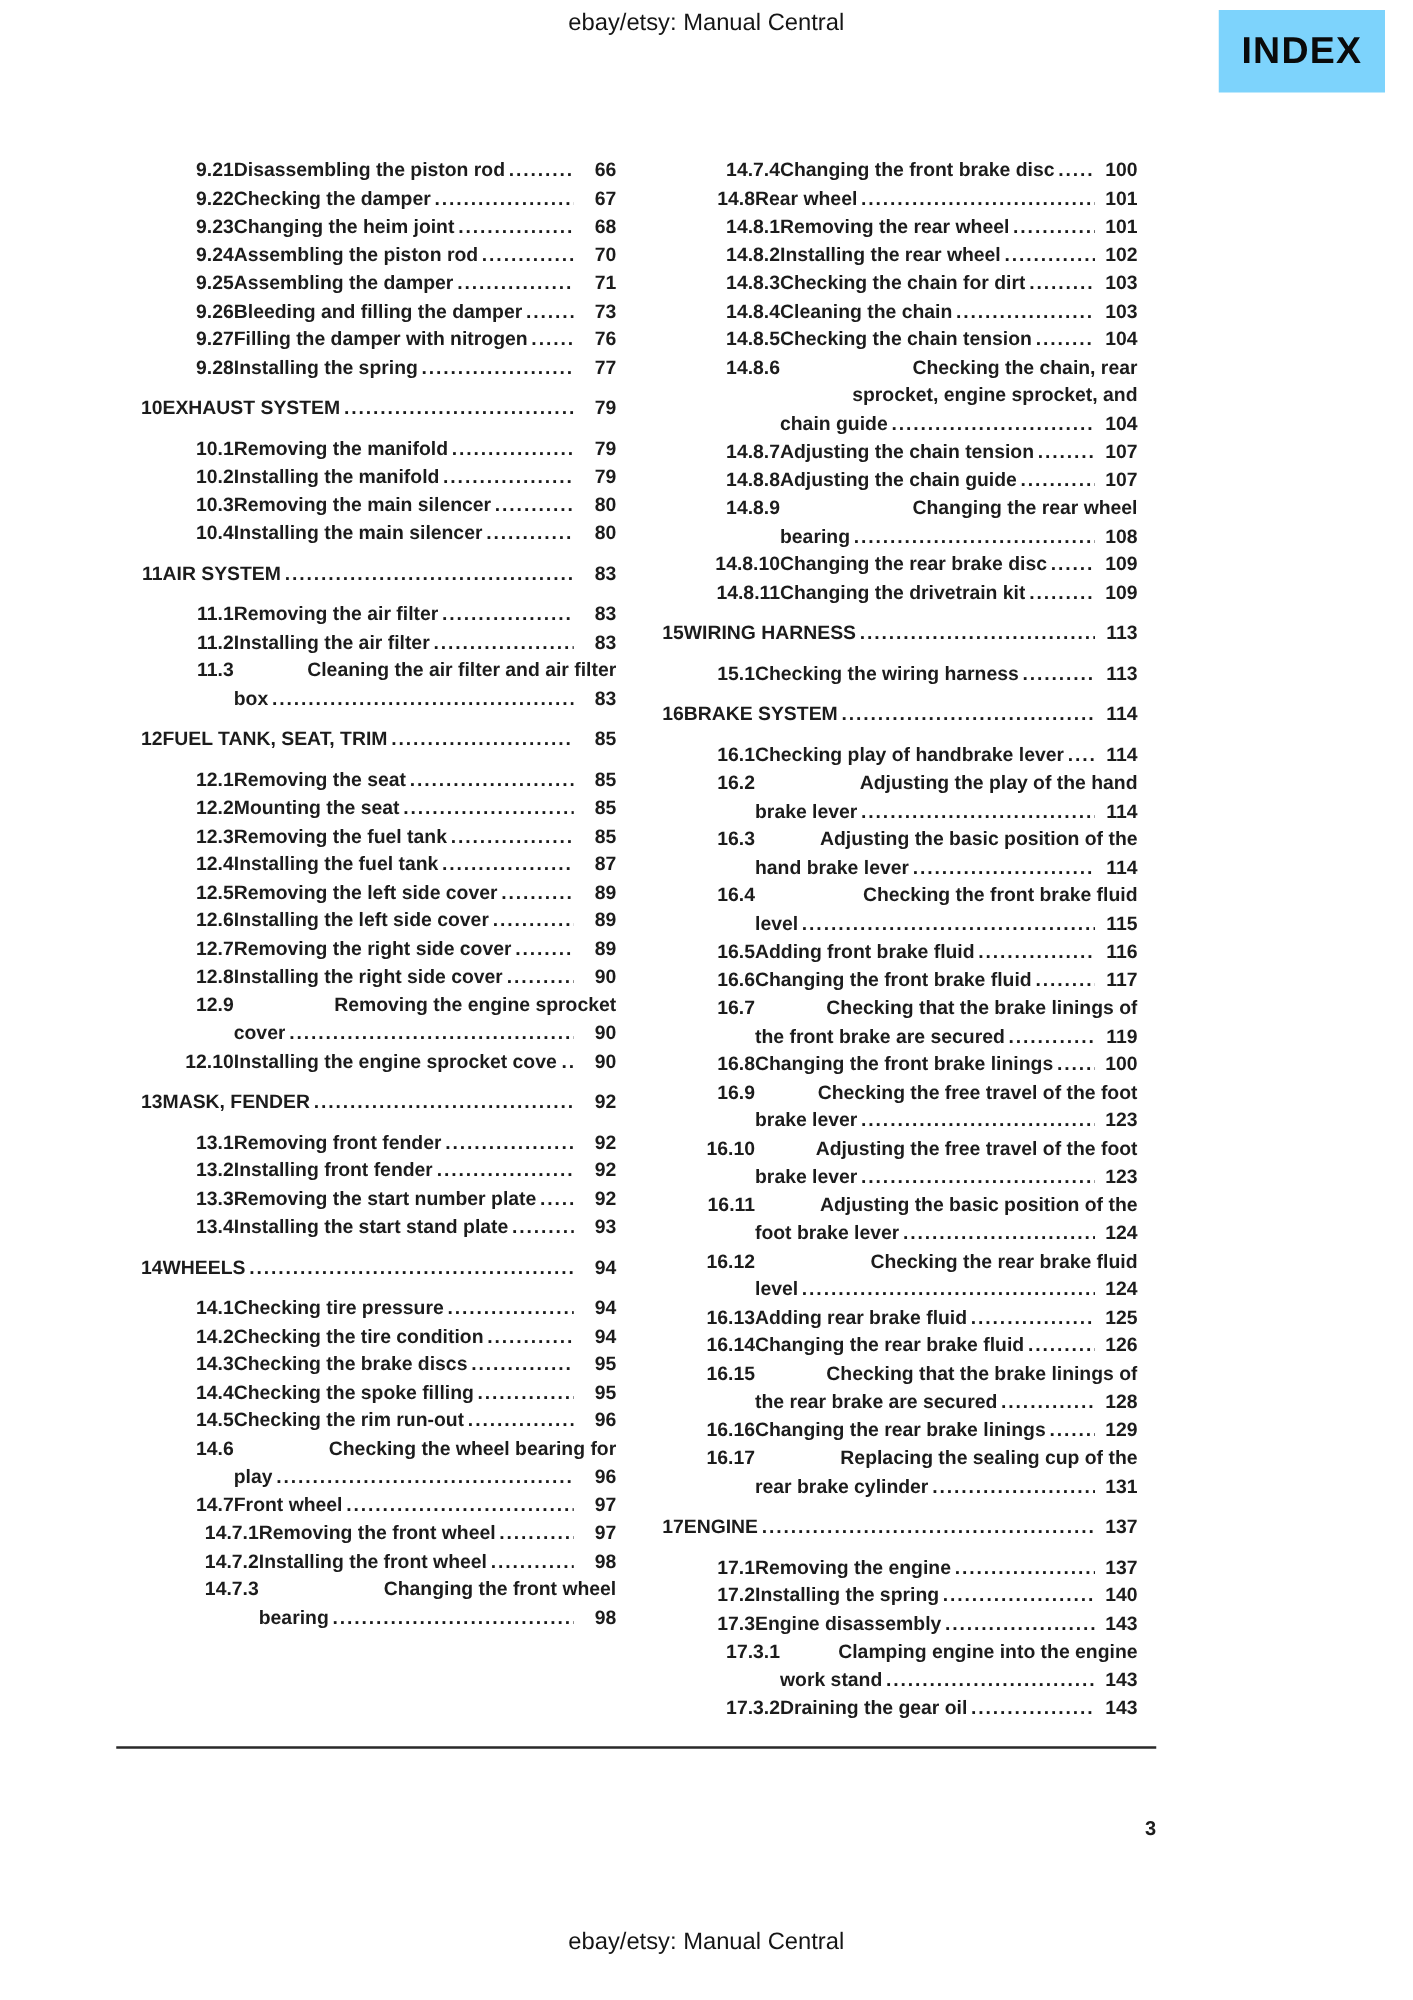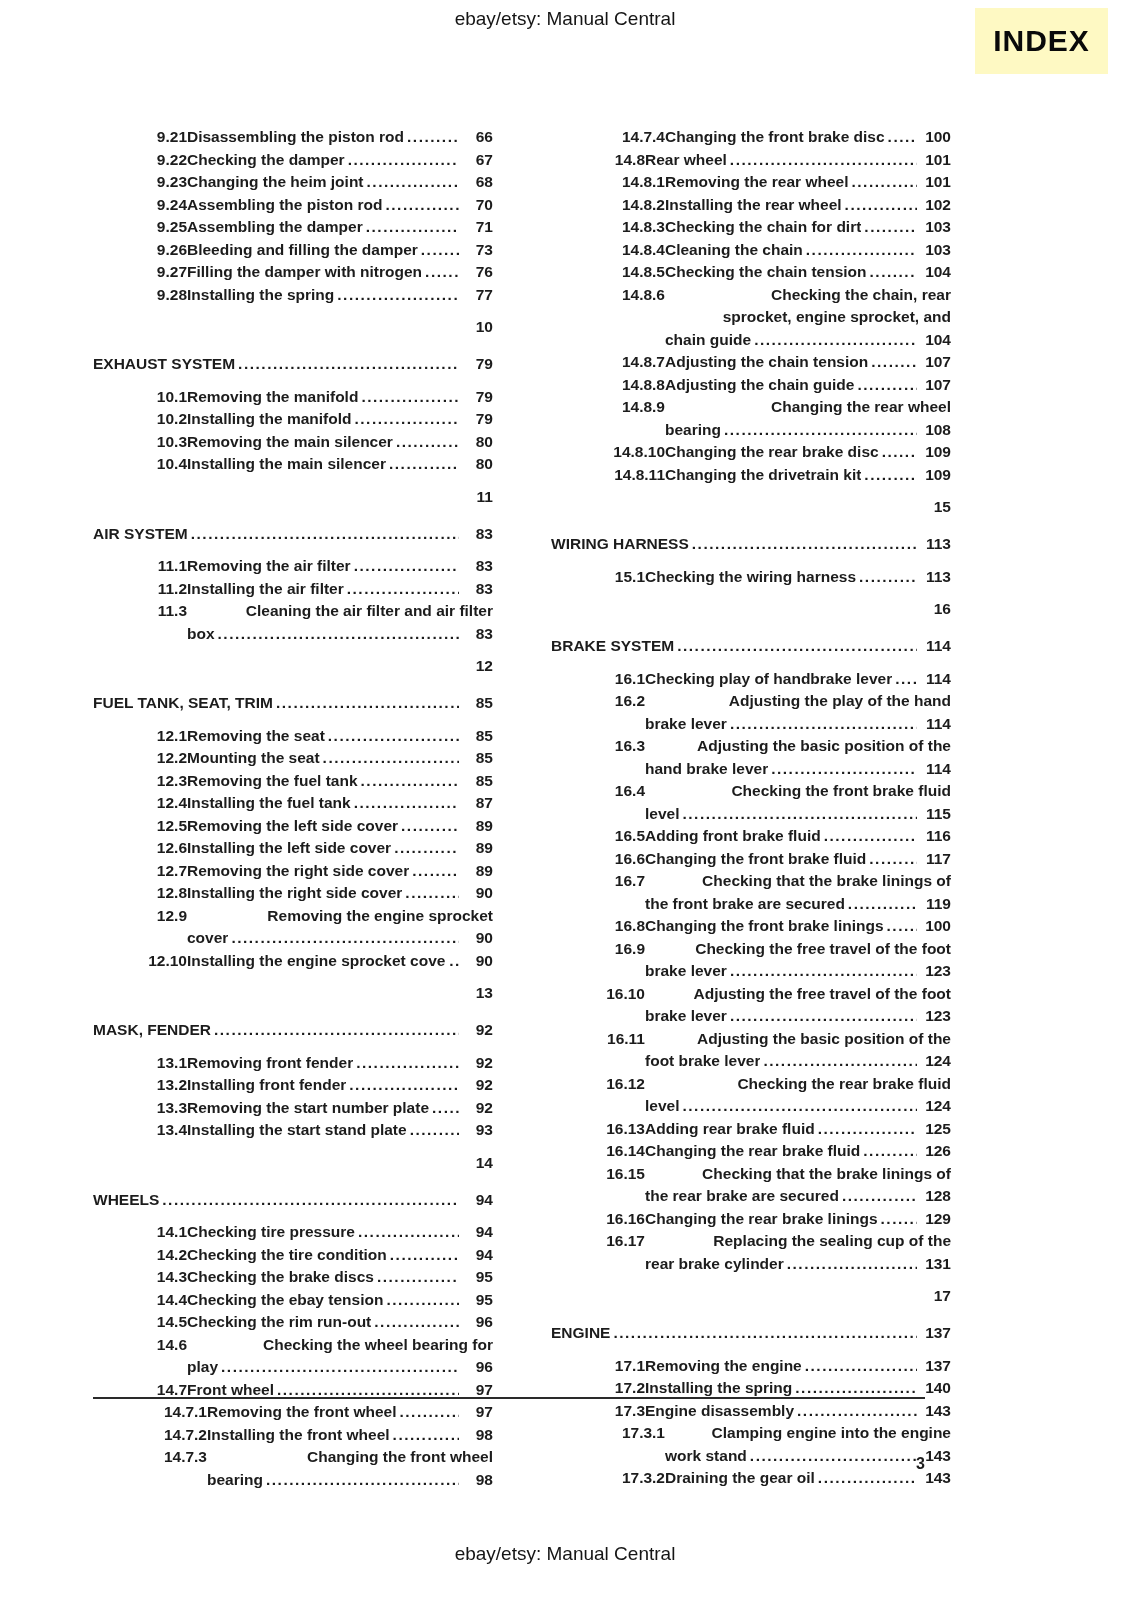--- a/index.html
+++ b/index.html
@@ -31,25 +31,25 @@
 
   .toc-col {
     position: absolute;
     top: 126px;
     width: 400px;
     font-size: 15.5px;
     line-height: 22.5px;
     font-weight: bold;
   }
   .toc-left  { left: 93px; }
-  .toc-right { left: 551px; }
+  .toc-right { left: 510px; }
 
   .entry { display: flex; }
   .entry .num { flex: 0 0 58px; }
-  .entry.lvl0 { margin: 10px 0; flex-direction: column; }
+  .entry.lvl0 { margin: 10px 0; }
   .entry.lvl0 .num { flex: 0 0 37px; }
   .entry.lvl1, .entry.lvl2 { margin-left: 36px; }
   .entry.lvl2 .num { flex: 0 0 78px; }
 
   .body { flex: 1 1 auto; min-width: 0; }
   .tline { white-space: nowrap; overflow: hidden; }
   .lastline { display: flex; align-items: baseline; }
   .ttext { flex: 0 1 auto; white-space: nowrap; overflow: hidden; }
   .dots {
     flex: 1 1 10px; min-width: 8px;
@@ -82,21 +82,21 @@
     color: #151515;
   }
 </style>
 </head>
 <body>
 
 <div class="page">
 
   <div class="header-title">ebay/etsy: Manual Central</div>
 
-  <div class="index-box" style="background: #fef9c3; margin-left: 44px;">
+  <div class="index-box" style="background: #7dd3fc; margin-left: 44px;">
     <span>INDEX</span>
   </div>
 
   <div class="toc-col toc-left" id="toc-left">
       <div class="entry lvl1">
         <span class="num">9.21</span>
         <div class="body">
           <div class="lastline">
             <span class="ttext">Disassembling the piston rod</span>
             <span class="dots"></span>
@@ -463,21 +463,21 @@
             <span class="ttext">Checking the brake discs</span>
             <span class="dots"></span>
             <span class="page">95</span>
           </div>
         </div>
       </div>
       <div class="entry lvl1">
         <span class="num">14.4</span>
         <div class="body">
           <div class="lastline">
-            <span class="ttext">Checking the ebay tension</span>
+            <span class="ttext">Checking the spoke filling</span>
             <span class="dots"></span>
             <span class="page">95</span>
           </div>
         </div>
       </div>
       <div class="entry lvl1">
         <span class="num">14.5</span>
         <div class="body">
           <div class="lastline">
             <span class="ttext">Checking the rim run-out</span>

